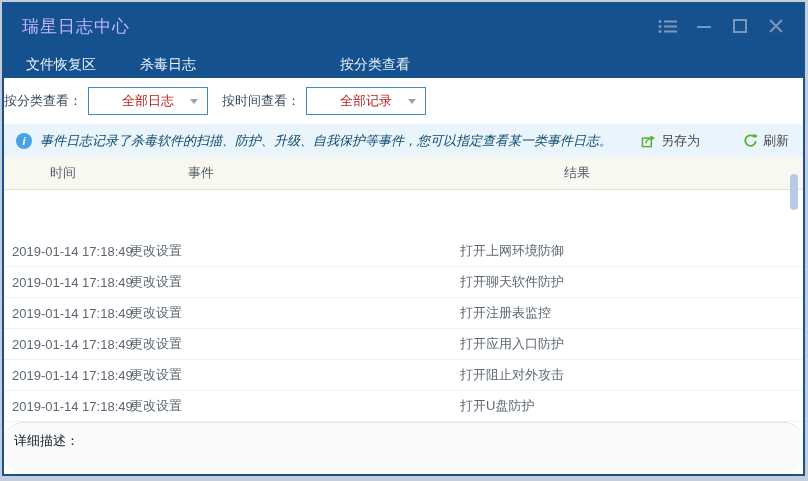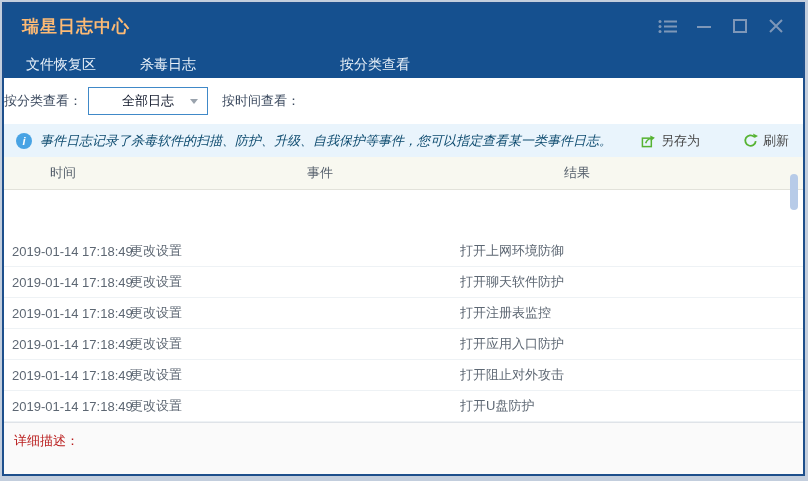--- a/index.html
+++ b/index.html
@@ -1,53 +1,53 @@
 <!DOCTYPE html>
 <html><head>
 <meta charset="utf-8">
 <style>
   html,body{margin:0;padding:0;background:#cdd6e2;font-family:"Liberation Sans","DejaVu Sans",sans-serif;}
   .stage{position:relative;width:808px;height:481px;background:#c3cedd;}
   .window{position:absolute;left:2px;top:2px;right:3px;bottom:5px;border:2px solid #1d4f8c;background:#fff;display:flex;flex-direction:column;overflow:hidden;}
 
   
   .titlebar{height:44px;background:#15508f;display:flex;align-items:center;flex:0 0 auto;}
-  .title{color:#fdba74;font-size:17px;font-weight:bold;padding-left:18px;letter-spacing:1px;}
+  .title{color:#c4b5fd;font-size:17px;font-weight:normal;padding-left:18px;letter-spacing:1px;}
   .controls{margin-left:auto;display:flex;align-items:center;gap:14px;padding-right:16px;}
   .ctrl{width:22px;height:20px;display:flex;align-items:center;justify-content:center;cursor:pointer;}
 
   
   .tabbar{height:30px;background:#15508f;display:flex;flex:0 0 auto;}
   .tab{padding:0 22px;line-height:27px;border-top:3px solid transparent;color:#e9f1f9;font-size:14px;cursor:pointer;white-space:nowrap;}
   .tab.active{background:#f6fafd;color:#1a5390;border-top-color:#54b8e7;font-weight:bold;margin-top:36px;}
 
   
   .filterbar{height:46px;display:flex;align-items:center;background:#fff;flex:0 0 auto;padding-left:0;}
   .flabel{font-size:13px;color:#3c4a5f;}
-  .dropdown{width:118px;height:26px;border:1px solid #4089c8;background:#fff;display:flex;align-items:center;justify-content:center;position:relative;margin:0 14px 0 6px;cursor:pointer;font-size:13px;color:#0f172a;}
+  .dropdown{width:118px;height:26px;border:1px solid #4089c8;background:#fff;display:flex;align-items:center;justify-content:center;position:relative;margin:0 14px 0 6px;cursor:pointer;font-size:13px;color:#b91c1c;}
   .dropdown .caret{position:absolute;right:9px;top:11px;width:0;height:0;border-left:4px solid transparent;border-right:4px solid transparent;border-top:5px solid #9aa3ad;}
 
   
   .infobar{height:33px;background:#e9f4fc;display:flex;align-items:center;flex:0 0 auto;padding:0 14px 0 12px;}
   .info-icon{width:16px;height:16px;border-radius:50%;background:#48a3e4;color:#fff;font-size:11px;font-weight:bold;display:flex;align-items:center;justify-content:center;margin-right:8px;flex:0 0 auto;font-style:italic;}
   .info-text{font-size:13px;color:#0c4a6e;white-space:nowrap;overflow:hidden;font-style:italic;}
   .infobar .actions{margin-left:auto;display:flex;align-items:center;gap:16px;}
   .act-btn{display:flex;align-items:center;gap:5px;font-size:13px;color:#474747;cursor:pointer;white-space:nowrap;padding-left:27px;}
 
   
   .thead{height:32px;background:#f8f8f0;border-bottom:1px solid #e2e2da;display:grid;grid-template-columns:118px 330px 1fr;align-items:center;flex:0 0 auto;font-size:13px;color:#56606c;}
   .thead .th1{text-align:center;}
-  .thead .th2{padding-left:66px;text-align:center;}
+  .thead .th2{padding-left:66px;}
   .thead .th3{padding-left:112px;}
   .tbody{flex:0 0 auto;margin-top:46px;}
   .trow{height:30px;display:grid;grid-template-columns:118px 330px 1fr;align-items:center;font-size:13px;color:#5d6773;border-bottom:1px solid #eef2f5;cursor:default;}
   .trow div{padding-left:8px;white-space:nowrap;}
 
   
-  .details{flex:1 1 auto;background:#fafafa;border-top:1px solid #dfe3e8;padding:9px 10px;font-size:13px;color:#b91c1c;}
+  .details{flex:1 1 auto;background:#fafafa;border-top:1px solid #dfe3e8;padding:9px 10px;font-size:13px;color:#0f172a;border-radius:19px;}
 
   
   .scroll-thumb{position:absolute;right:5px;top:170px;width:8px;height:36px;background:#b7cbe8;border-radius:4px;cursor:pointer;}
 
   svg{display:block;}
 </style>
 </head>
 <body>
 
 <div class="stage">
@@ -91,20 +91,24 @@
       <div class="tab">按分类查看</div>
     </div>
 
     <div class="filterbar">
       <span class="flabel">按分类查看：</span>
       <div class="dropdown">
         <span>全部日志</span>
         <span class="caret"></span>
       </div>
       <span class="flabel">按时间查看：</span>
+      <div class="dropdown">
+        <span>全部记录</span>
+        <span class="caret"></span>
+      </div>
     </div>
 
     <div class="infobar">
       <span class="info-icon">i</span>
       <span class="info-text">事件日志记录了杀毒软件的扫描、防护、升级、自我保护等事件，您可以指定查看某一类事件日志。</span>
       <div class="actions">
         <span class="act-btn">
           <svg width="15" height="15" viewBox="0 0 16 16">
             <rect x="1.5" y="5.5" width="9.5" height="9" fill="none" stroke="#56b332" stroke-width="1.6"></rect>
             <path d="M5 11 C6 7.5 8.5 6.2 11 6" fill="none" stroke="#56b332" stroke-width="1.6"></path>

